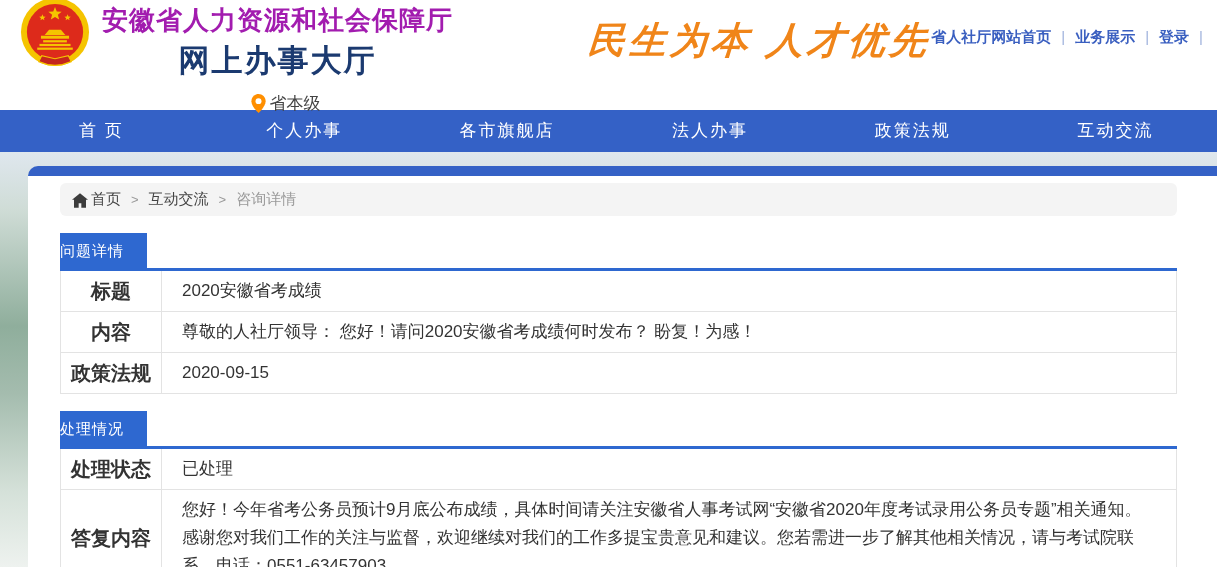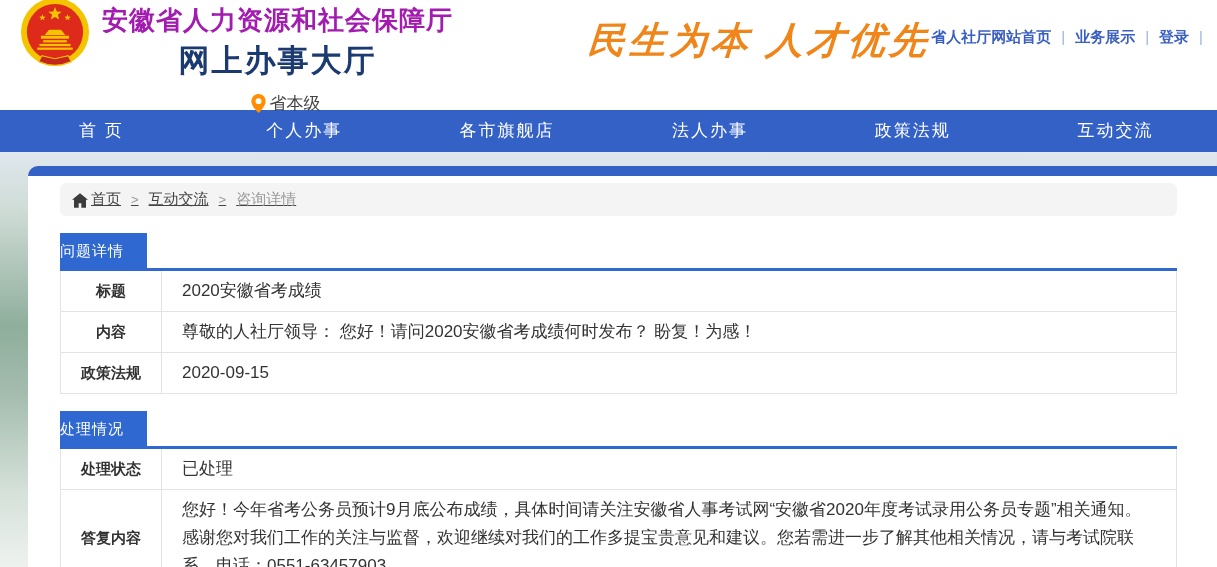--- a/index.html
+++ b/index.html
@@ -30,34 +30,34 @@
     letter-spacing:2px; cursor:pointer; }
 
   
   .below-nav { position:relative; height:415px;
     background:linear-gradient(180deg,#dfe7ee 0%,#cfdcd6 14%,#8fae9c 42%,#a4bcae 58%,#d5e1d9 82%,#eef2ef 100%); }
   .panel { position:absolute; left:28px; right:0; top:14px; bottom:0; }
   .panel-top { height:10px; background:#3461c6; border-radius:10px 0 0 0; }
   .panel-body { background:#fff; height:100%; padding:7px 0 0 32px; }
 
   .breadcrumb { width:1117px; height:33px; background:#f4f4f4; border-radius:6px;
-    display:flex; align-items:center; padding-left:12px; font-size:15px; color:#444;text-decoration:underline; }
+    display:flex; align-items:center; padding-left:12px; font-size:15px; color:#444; }
   .breadcrumb .bc-sep { color:#999; margin:0 10px; font-size:13px; }
   .bc-link { cursor:pointer; }
   .bc-current { color:#999; }
   .home-ic { margin-right:3px; margin-top:2px; }
 
   .section-tab { margin-top:17px; width:87px; height:35px; background:#2e68d0; color:#fff;
     font-size:15px; line-height:35px; letter-spacing:1px; }
   .section-line { width:1117px; height:3px; background:#2e68d0; }
 
   .info-table { width:1117px; border-left:1px solid #e3e3e3; border-right:1px solid #e3e3e3; }
   .row { display:flex; align-items:stretch; border-bottom:1px solid #e3e3e3; min-height:38px; }
   .label-cell { width:101px; flex:none; display:flex; align-items:center; justify-content:center;
-    font-size:15px; font-weight:bold; color:#333; border-right:1px solid #e3e3e3;
+    font-size:20px; font-weight:bold; color:#333; border-right:1px solid #e3e3e3;
     text-align:center; padding:6px 4px; }
   .value-cell { flex:1; display:flex; align-items:center; font-size:17px; color:#333;
     padding:6px 20px; line-height:28px; }
   .reply-row { min-height:68px; }
   .footer-row .value-narrow { width:351px; flex:none; }
   .footer-row .label-mid { width:320px; flex:none; display:flex; align-items:center;
     justify-content:center; font-size:15px; font-weight:bold; color:#333;
     border-left:1px solid #e3e3e3; border-right:1px solid #e3e3e3; }
   .footer-row .value-last { flex:1; }
 </style>

